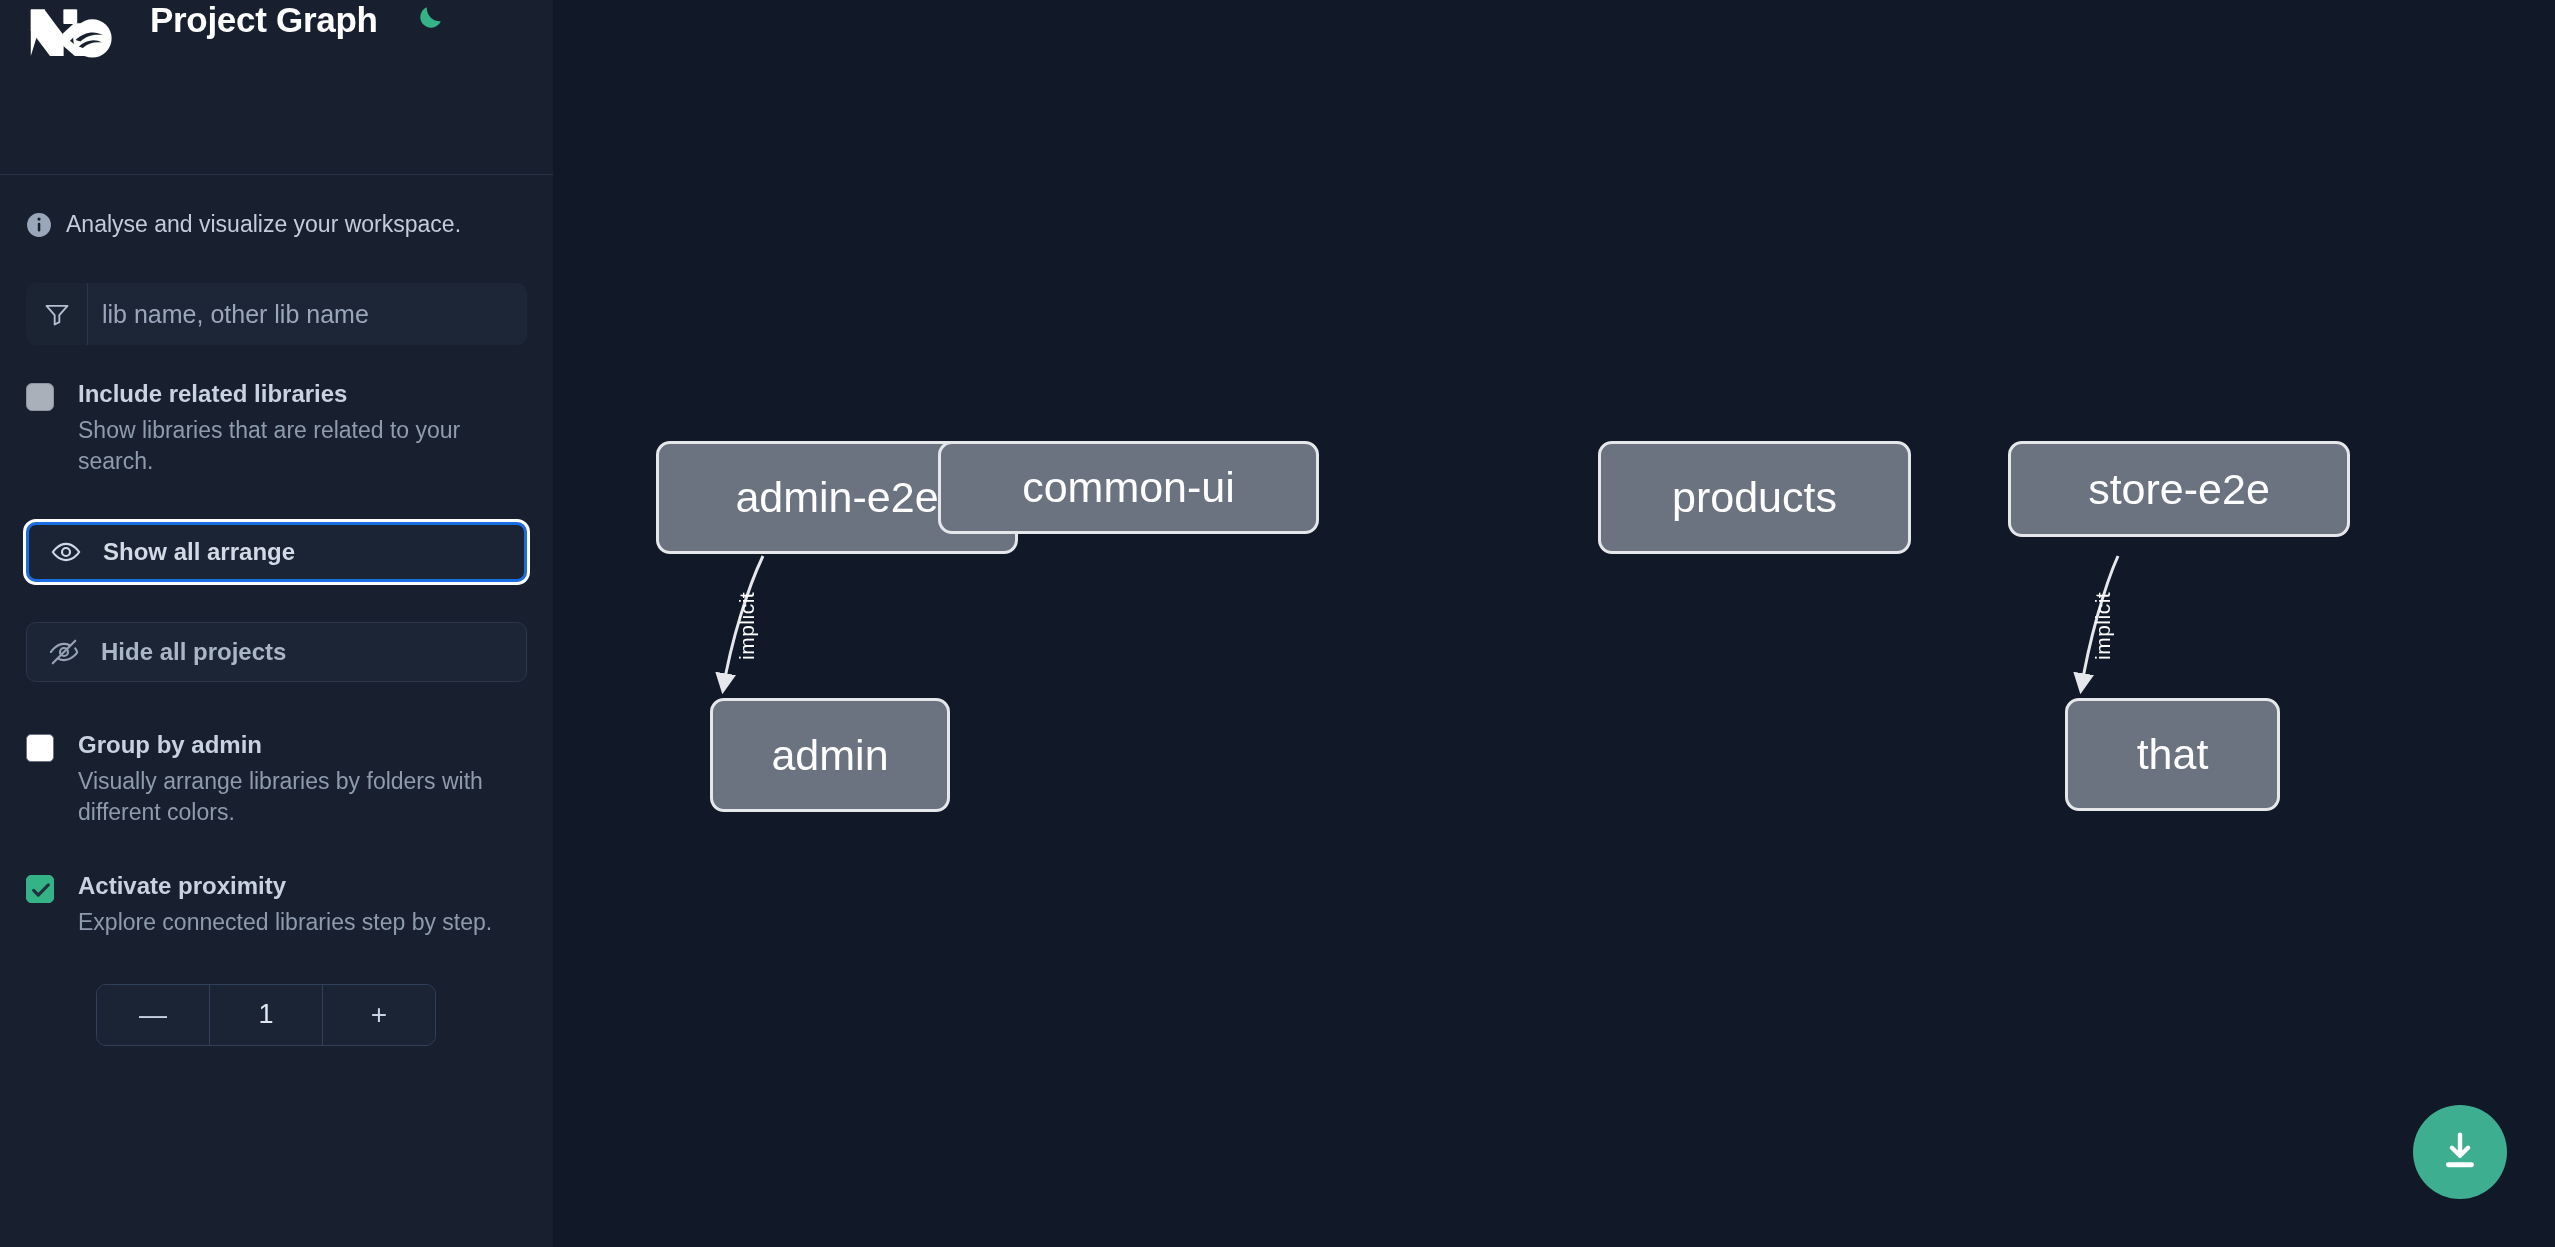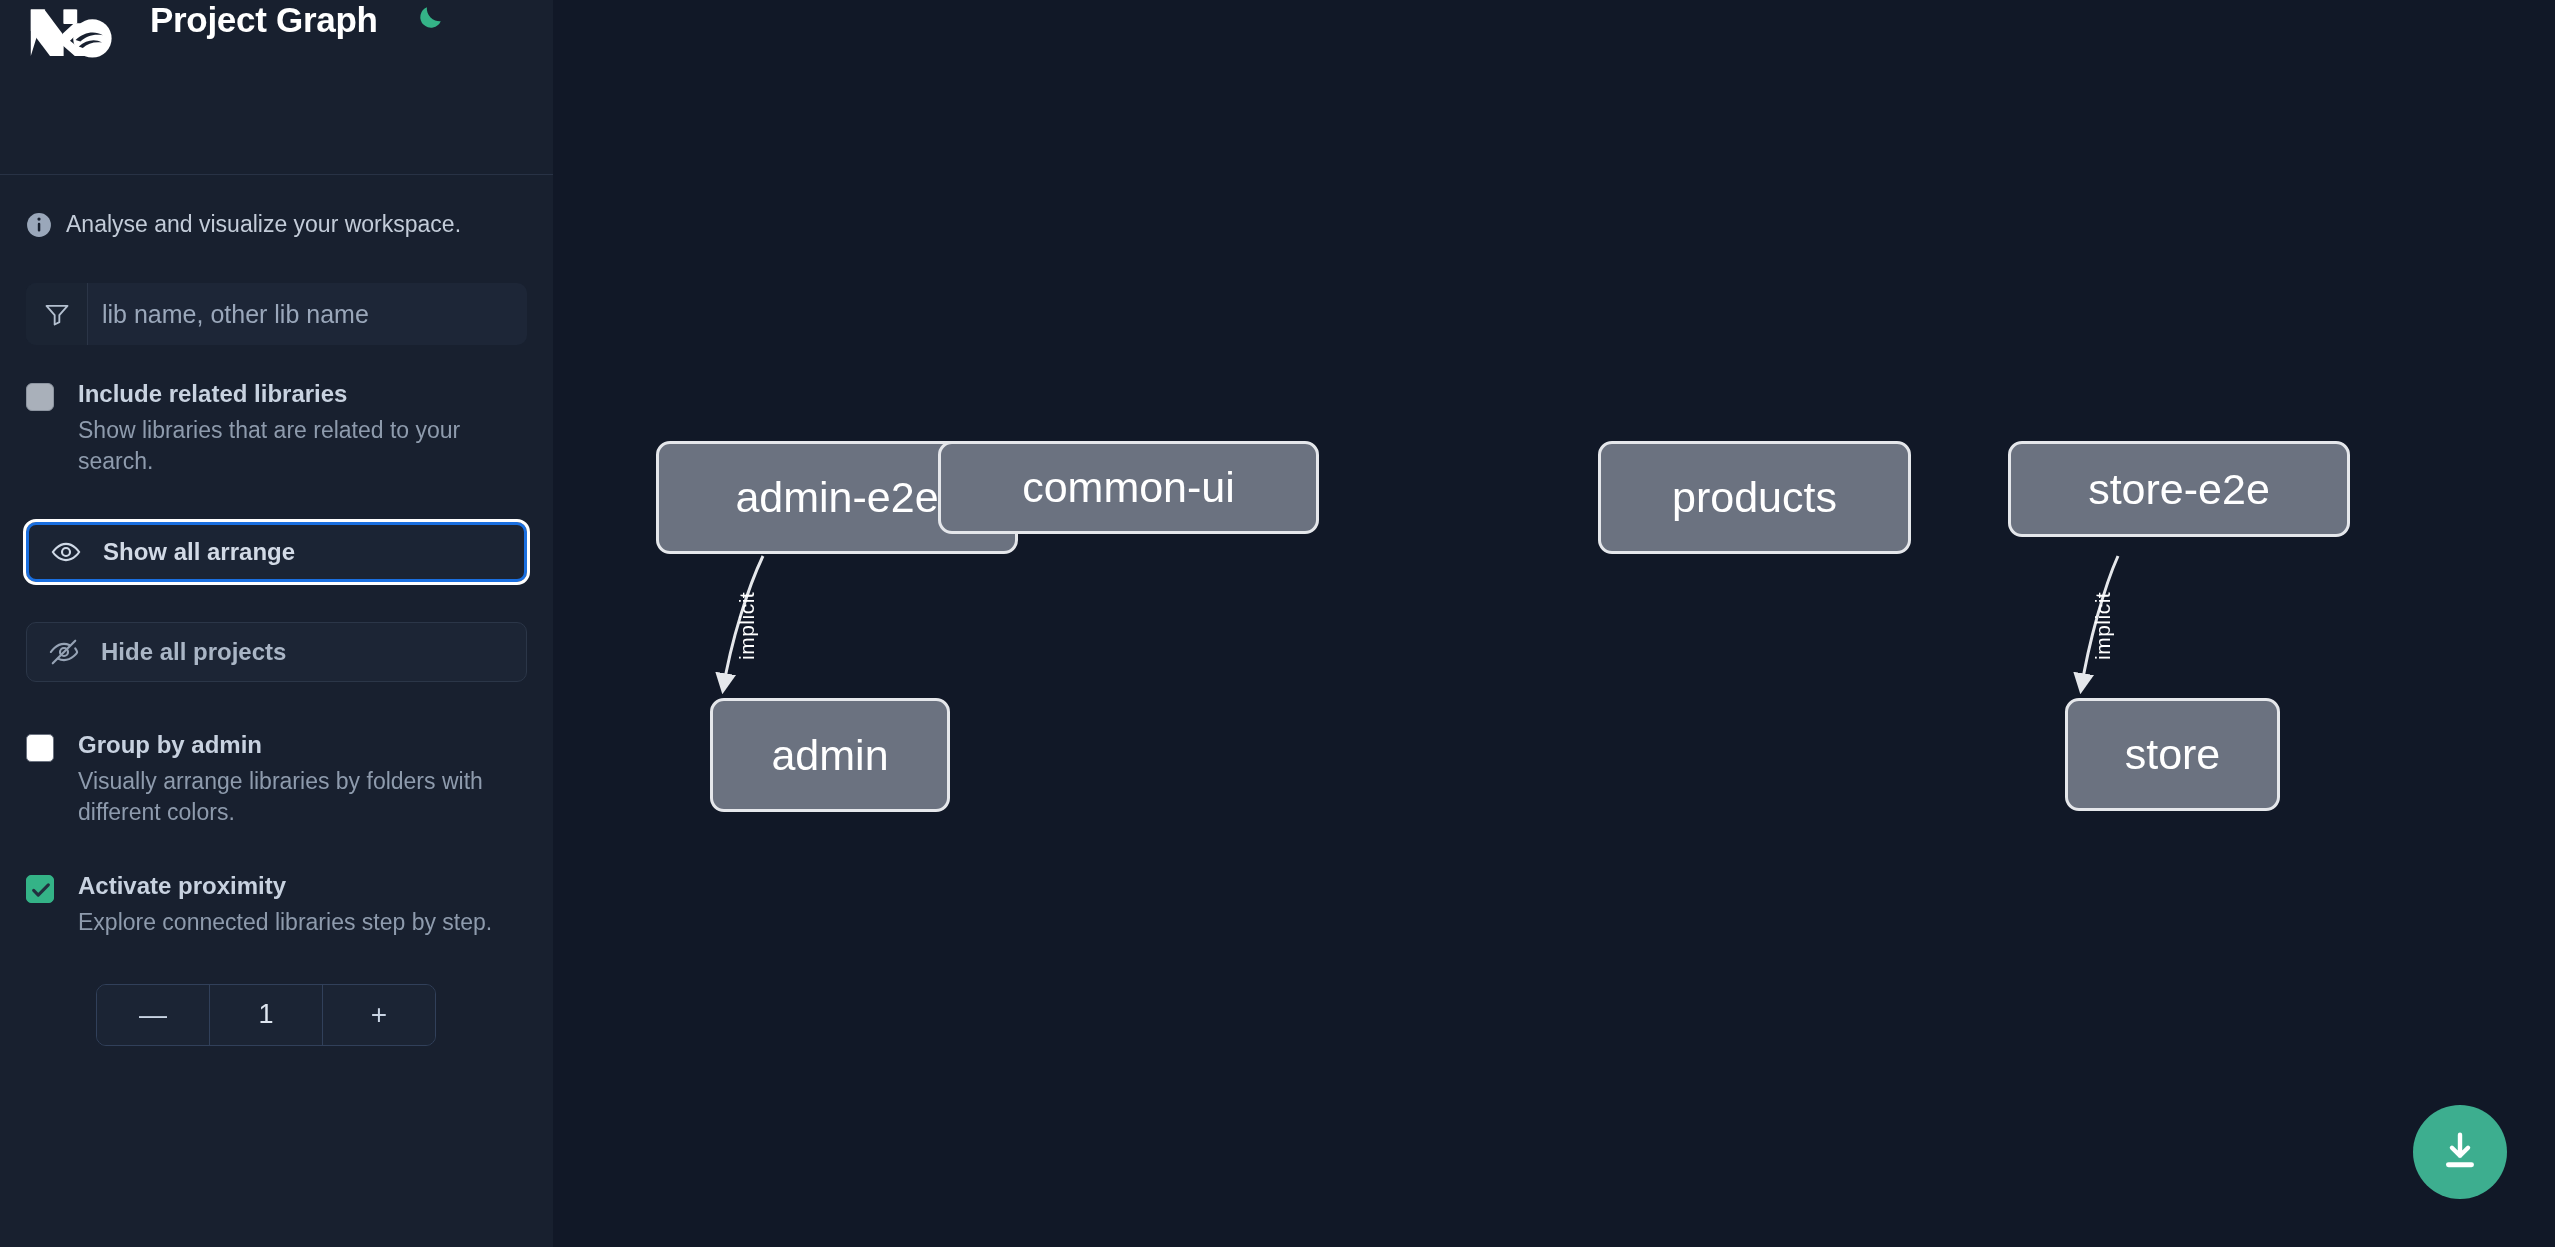--- a/index.html
+++ b/index.html
@@ -322,21 +322,21 @@
 
       <div class="node" style="left:1455px; top:441px; width:342px; height:96px;">
         <span>store-e2e</span>
       </div>
 
       <div class="node" style="left:157px; top:698px; width:240px; height:114px;">
         <span>admin</span>
       </div>
 
       <div class="node" style="left:1512px; top:698px; width:215px; height:113px;">
-        <span>store</span>
+        <span>that</span>
       </div>
 
       <div class="edge-label" style="left:182px; top:660px;">implicit</div>
 
       <div class="edge-label" style="left:1538px; top:660px;">implicit</div>
     </div>
 
     <button class="fab">
       <span>
         <svg viewBox="0 0 24 24" width="46" height="46">

